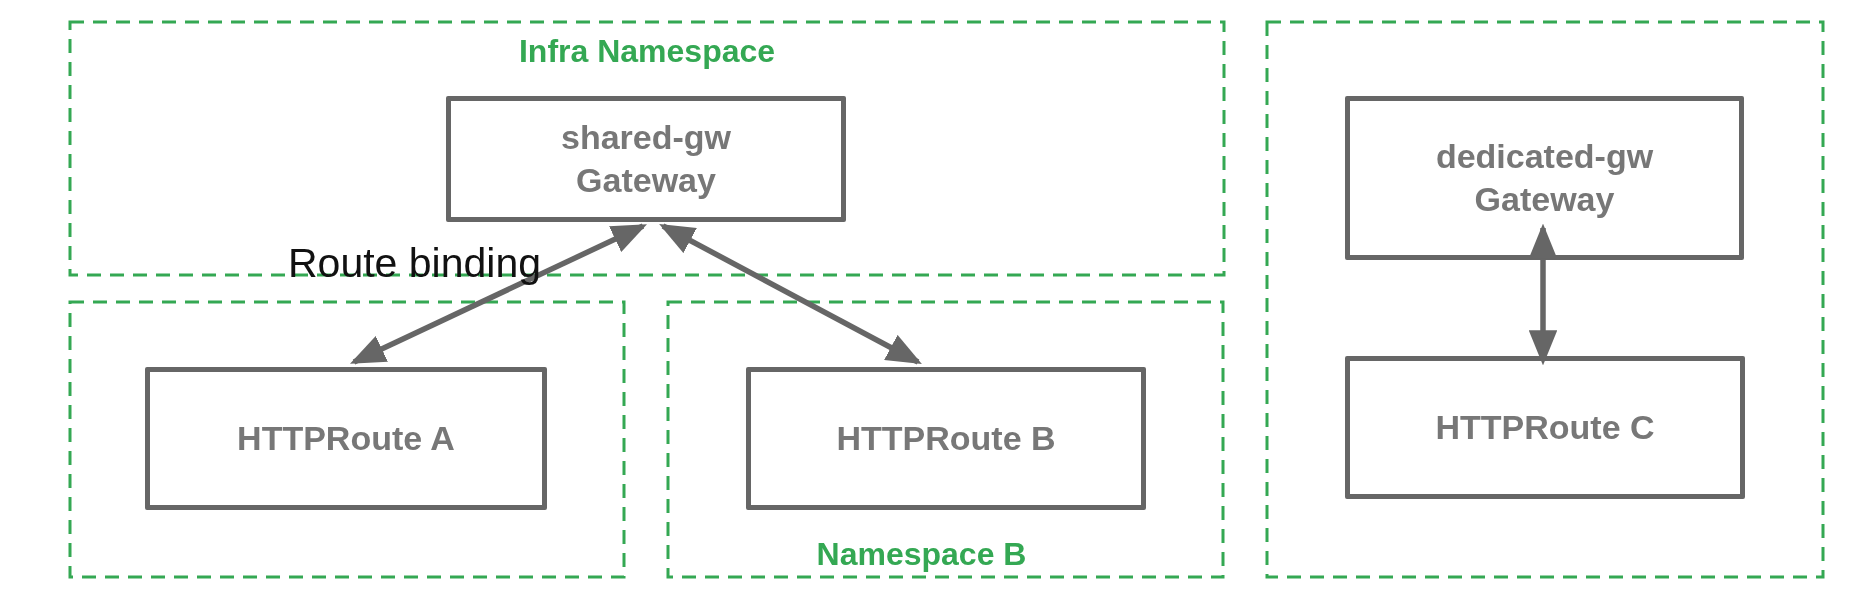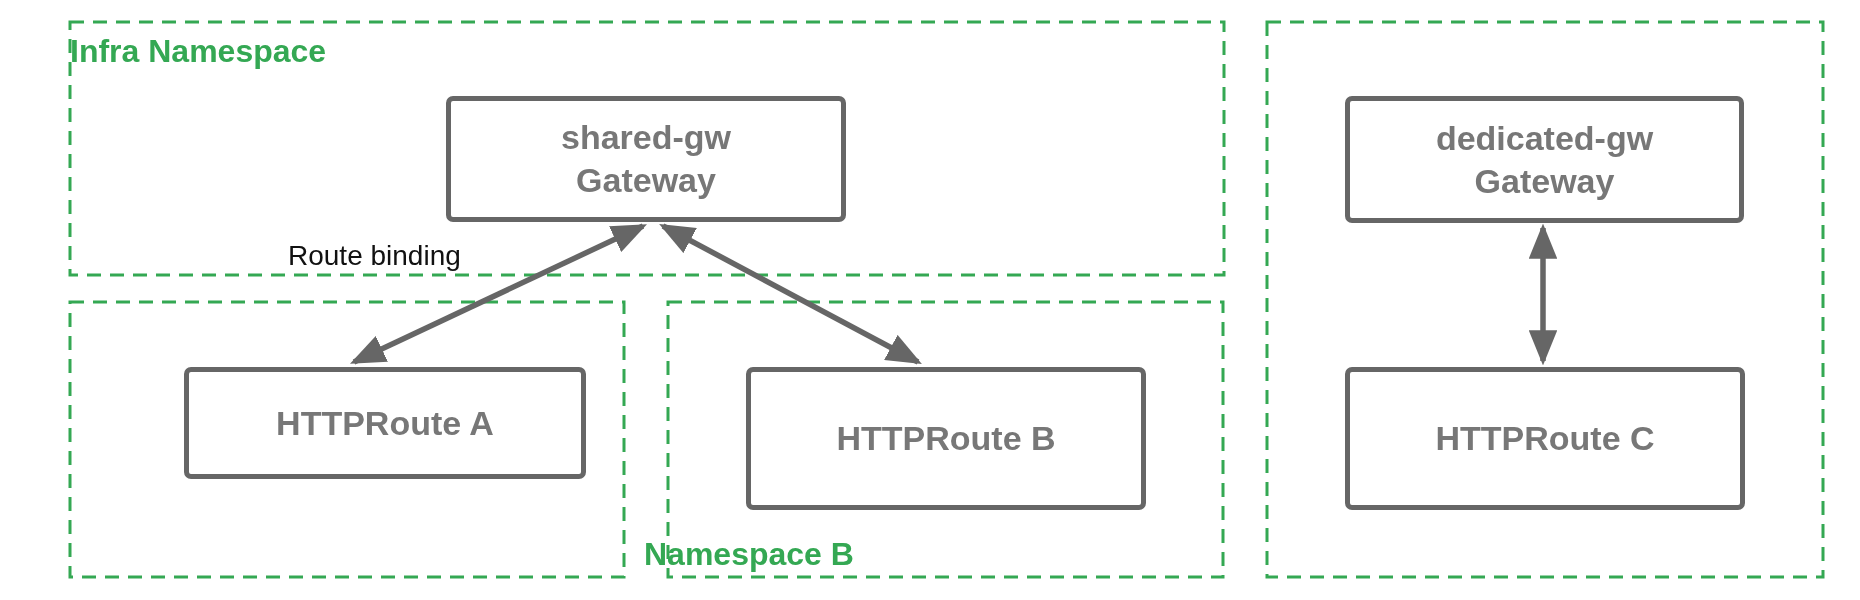--- a/index.html
+++ b/index.html
@@ -40,59 +40,59 @@
     stroke-width: 5.5;
     fill: none;
   }
   marker path.arrowhead-shape { fill: var(--node-border-grey); }
 
   
   .node {
     position: absolute;
     background: var(--background);
     border: 5px solid var(--node-border-grey);
-    border-radius: 7px;
+    border-radius: 2px;
     display: flex;
     flex-direction: column;
     align-items: center;
     justify-content: center;
     text-align: center;
     font-weight: bold;
     font-size: 34px;
     line-height: 1.26;
     color: var(--node-text-grey);
     z-index: 2;
   }
   #node-shared-gw    { left: 446px;  top: 96px;  width: 400px; height: 126px; }
-  #node-dedicated-gw { left: 1345px; top: 96px;  width: 399px; height: 127px; }
-  #node-route-a      { left: 145px;  top: 367px; width: 402px; height: 112px; margin-left: 39px; }
+  #node-dedicated-gw { left: 1345px; top: 96px;  width: 399px; height: 164px; }
+  #node-route-a      { left: 145px;  top: 367px; width: 402px; height: 143px; }
   #node-route-b      { left: 746px;  top: 367px; width: 400px; height: 143px; }
-  #node-route-c      { left: 1345px; top: 367px; width: 400px; height: 143px; }
+  #node-route-c      { left: 1345px; top: 356px; width: 400px; height: 143px; }
 
   
   .ns-label {
     position: absolute;
-    text-align: left;
+    text-align: center;
     font-weight: bold;
     font-size: 32px;
     color: var(--namespace-green);
     z-index: 1;
     white-space: nowrap;
   }
   #label-infra { left: 70px;   top: 33px;  width: 1154px; }
   #label-ns-a  { left: 70px;   top: 536px; width: 554px;  }
   #label-ns-b  { left: 644px;  top: 536px; width: 555px;  }
   #label-ns-c  { left: 1267px; top: 536px; width: 556px;  }
 
   
   .annotation {
     position: absolute;
     left: 288px;
     top: 240px;
-    font-size: 28px;
+    font-size: 41px;
     font-weight: normal;
     color: var(--annotation-black);
     z-index: 4;
     white-space: nowrap;
   }
 </style>
 </head>
 <body>
 
 <div class="canvas">

